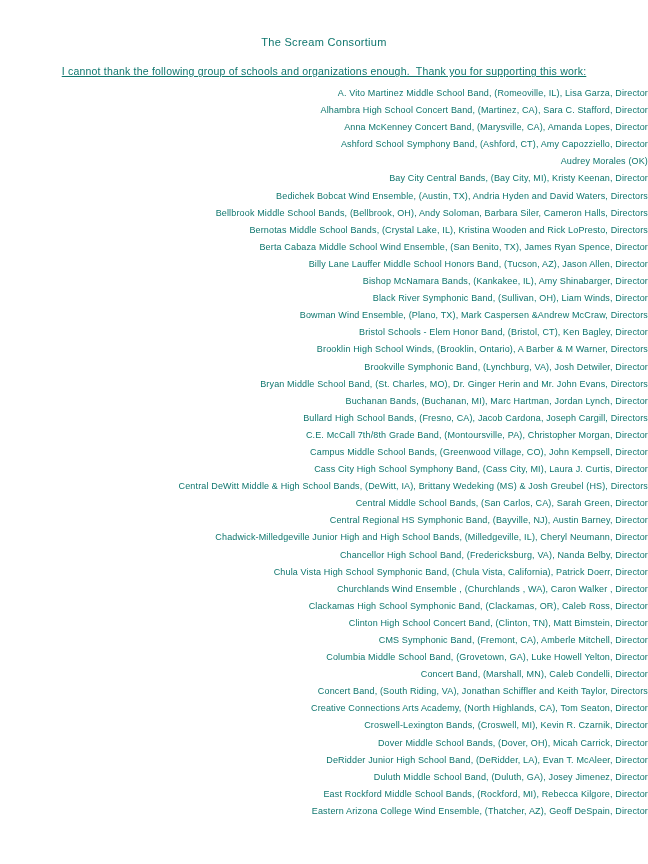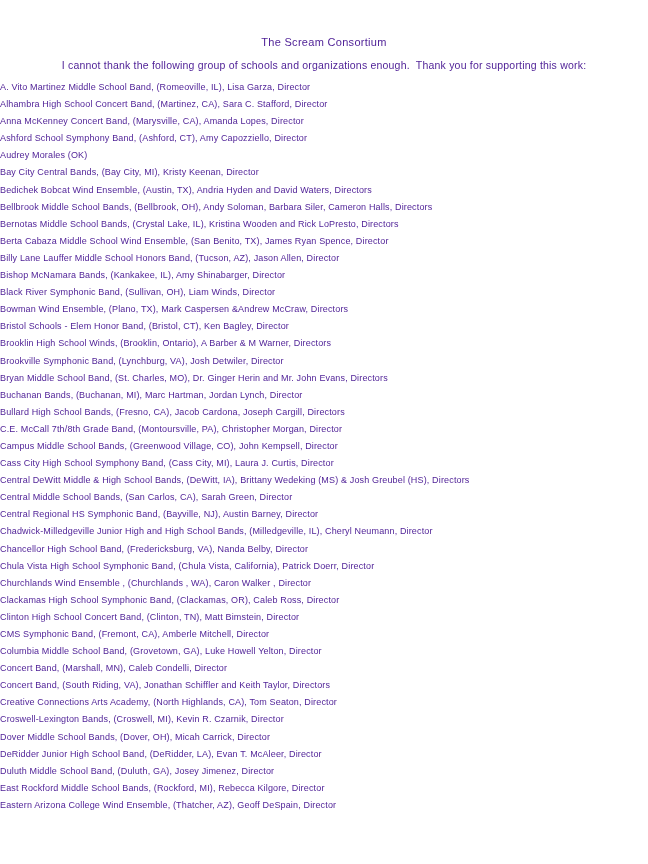--- a/index.html
+++ b/index.html
@@ -8,43 +8,44 @@
     background: #ffffff;
   }
   .page {
     position: relative;
     width: 648px;
     height: 864px;
     background: #ffffff;
     box-sizing: border-box;
     padding-top: 36px;
     font-family: "Liberation Sans", sans-serif;
-    color: #4c1d95;
+    color: #0f766e;
     overflow: hidden;
   }
   .title {
     text-align: center;
     font-size: 11px;
     line-height: 13px;
     letter-spacing: 0.3px;
   }
   .intro {
     text-align: center;
     font-size: 10.5px;
     line-height: 13px;
-    margin-top: 10px;
+    margin-top: 16px;
     letter-spacing: 0.2px;
     white-space: pre-wrap;
+    text-decoration: underline;
   }
   .entries {
     margin-top: 7px;
   }
   .entries p {
     margin: 0;
-    text-align: left;
+    text-align: right;
     font-size: 9px;
     line-height: 17.1px;
     letter-spacing: 0.15px;
   }
 </style>
 </head>
 <body>
 
 <div class="page">
   <div class="title">The Scream Consortium</div>

